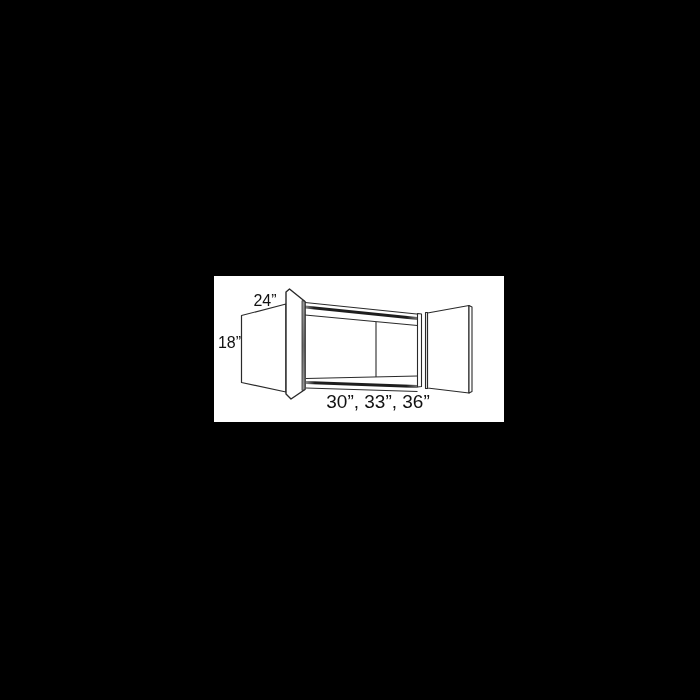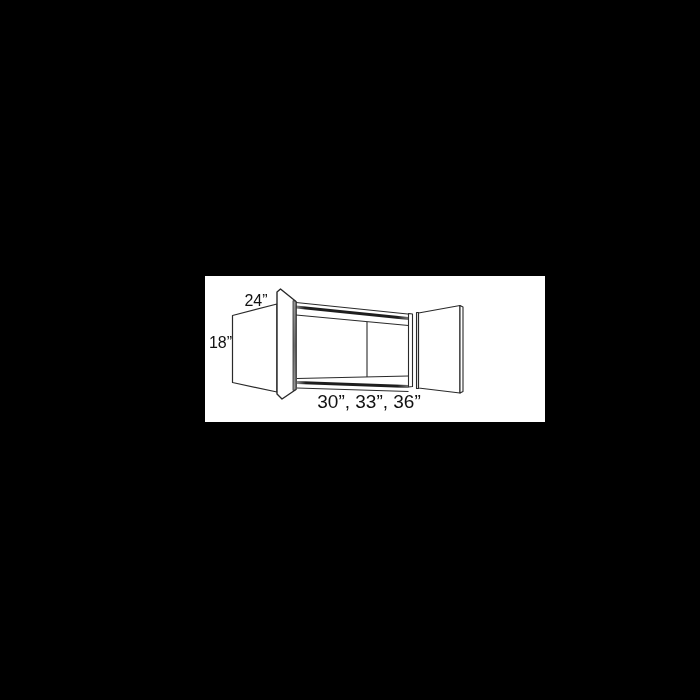--- a/index.html
+++ b/index.html
@@ -12,23 +12,23 @@
     font-family: "Liberation Sans", sans-serif;
   }
   .canvas {
     position: relative;
     width: 700px;
     height: 700px;
     background: #000000;
   }
   .plate {
     position: absolute;
-    left: 205px;
+    left: 214px;
     top: 276px;
-    width: 340px;
+    width: 290px;
     height: 146px;
     background: #ffffff;
   }
   svg { display: block; }
   .dim-label {
     font-family: "Liberation Sans", sans-serif;
     fill: #111111;
   }
 </style>
 </head>

